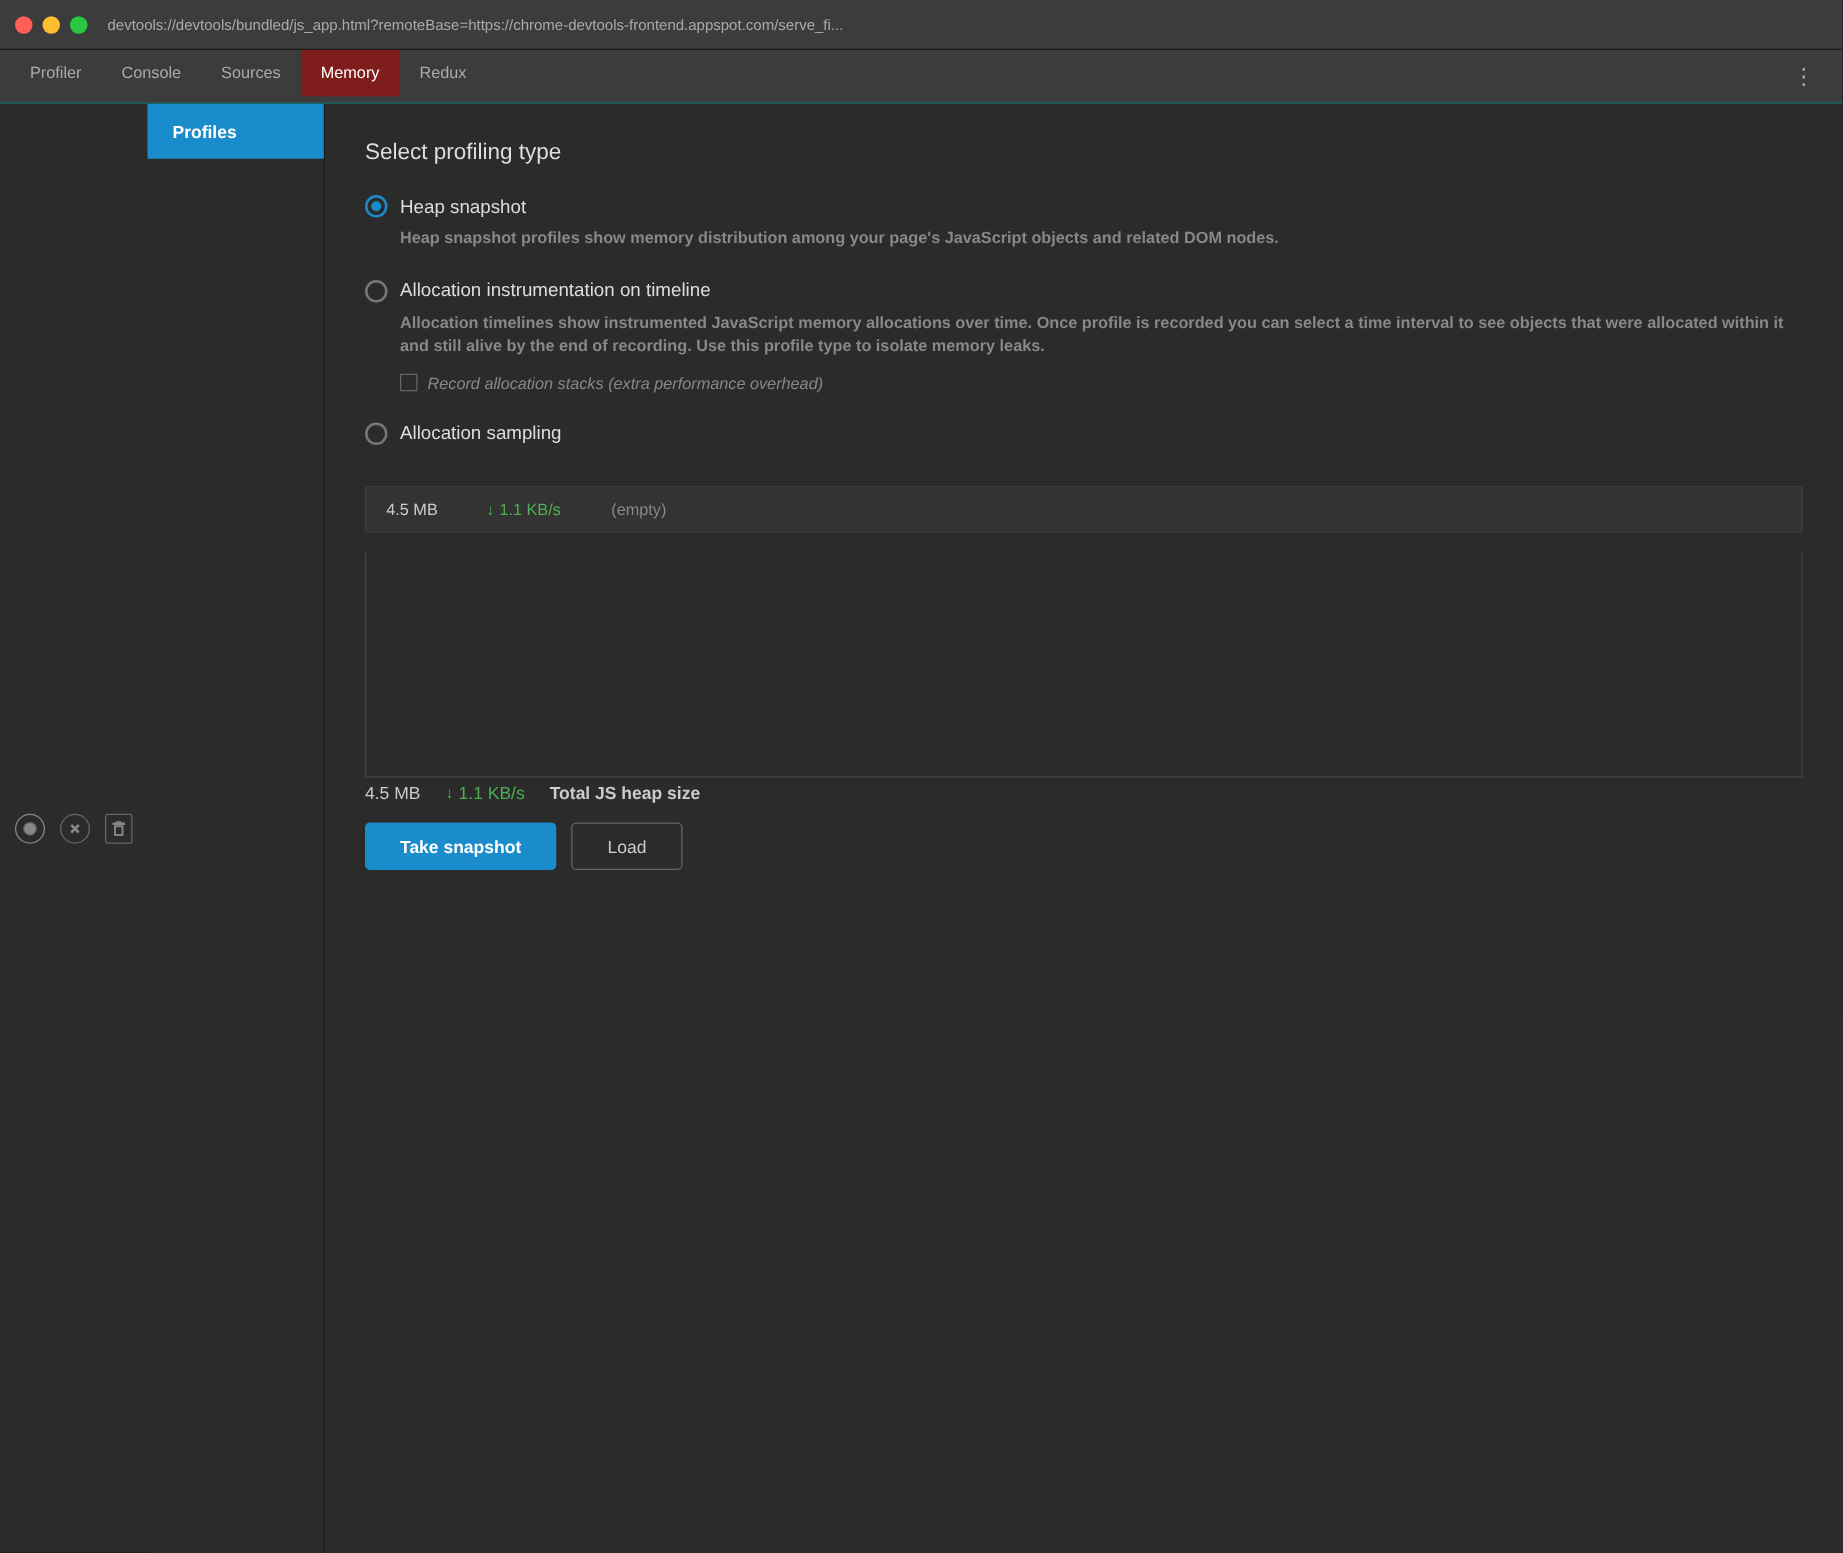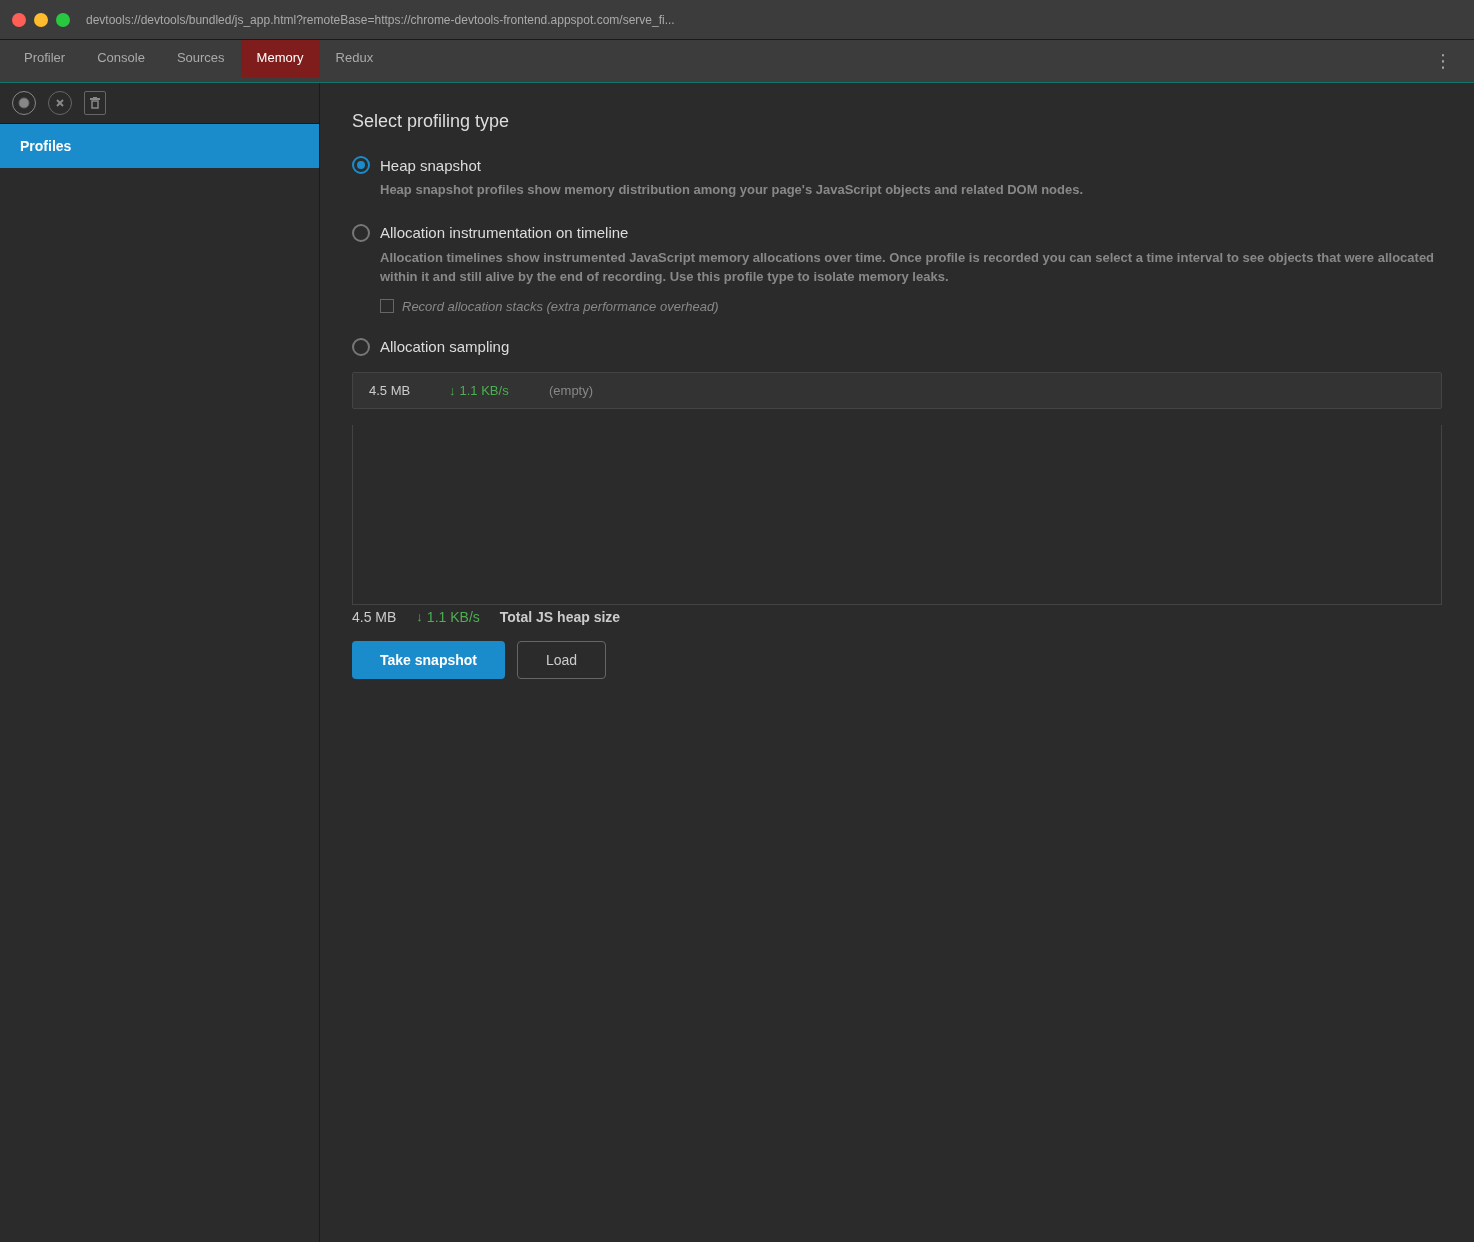--- a/index.html
+++ b/index.html
@@ -71,25 +71,25 @@
     }
 
     
     .main {
       display: flex;
       height: calc(1242px - 40px - 42px);
     }
 
     
     .sidebar {
-      width: 320px;
+      width: 260px;
       background: #2b2b2b;
       border-right: 1px solid #1a1a1a;
       display: flex;
-      flex-direction: column;
+      flex-direction: row;
     }
     .sidebar-toolbar {
       display: flex;
       align-items: center;
       padding: 8px 12px;
       gap: 12px;
       border-bottom: 1px solid #1a1a1a;
     }
     .toolbar-btn {
       width: 24px;
@@ -137,21 +137,21 @@
       font-size: 18px;
       color: #ddd;
       margin-bottom: 24px;
       font-weight: 400;
     }
 
     .profiling-options {
       display: flex;
       flex-direction: column;
       gap: 24px;
-      margin-bottom: 16px;
+      margin-bottom: 33px;
     }
 
     .option-row {
       display: flex;
       flex-direction: column;
       gap: 6px;
     }
 
     .option-label-row {
       display: flex;

